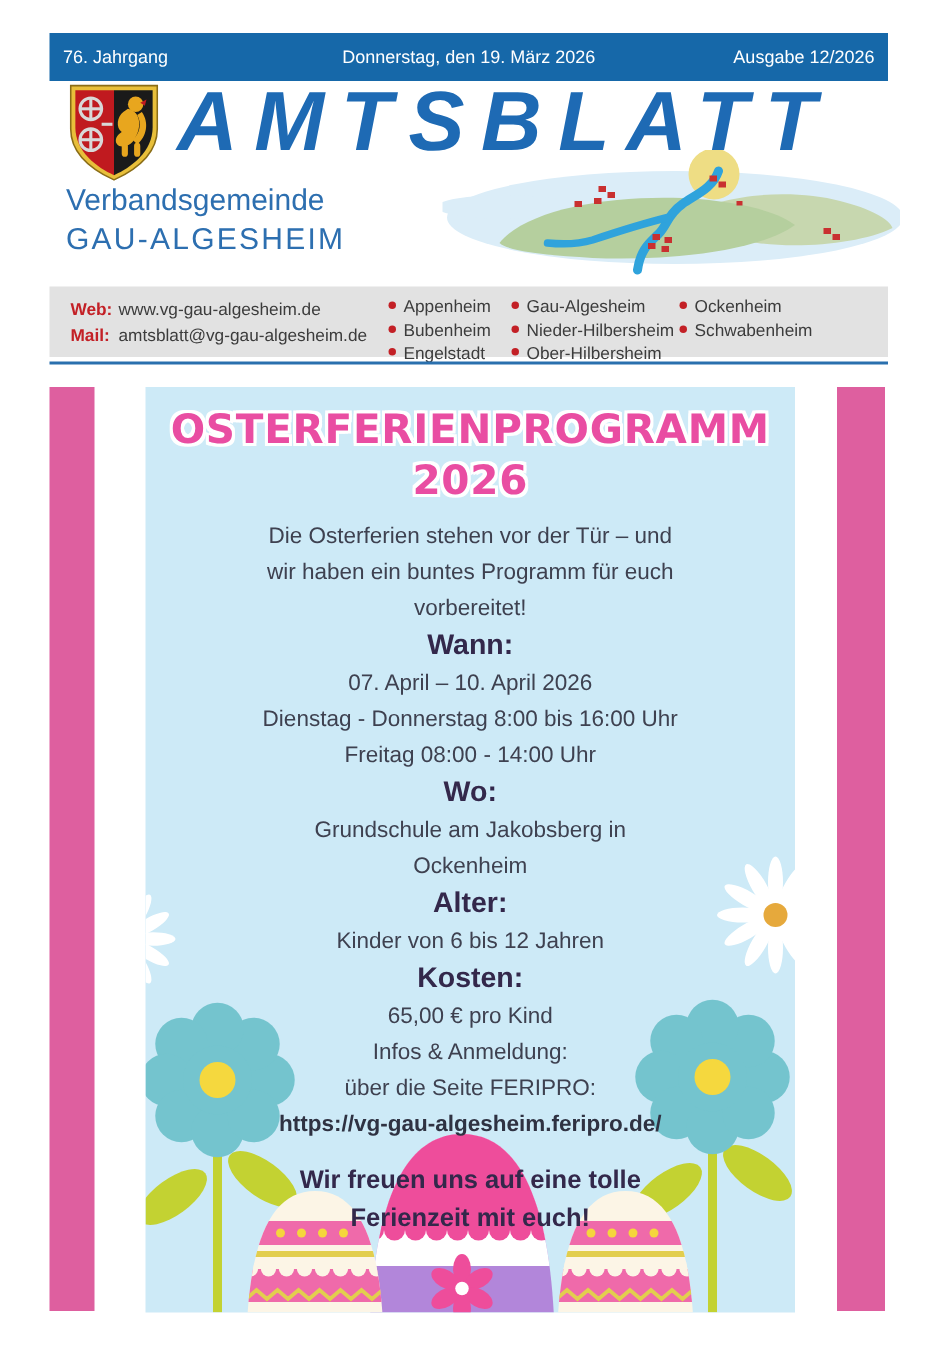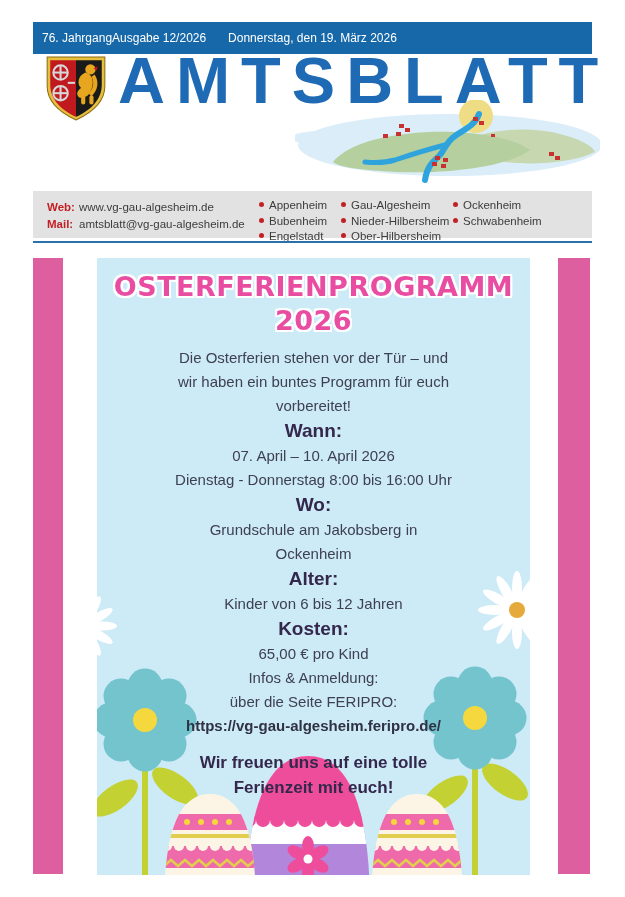--- a/index.html
+++ b/index.html
@@ -1,28 +1,28 @@
 <!DOCTYPE html>
 <html><head>
 <meta charset="utf-8">
 <style>
   html,body{margin:0;padding:0;background:#ffffff;}
   .page{position:relative;width:625px;height:897px;background:#ffffff;overflow:hidden;
         font-family:"Liberation Sans",sans-serif;}
 
   
   .topbar{position:absolute;left:33px;top:22px;width:559px;height:21px;background:#1668a9;
-          color:#ffffff;font-size:12px;display:flex;align-items:center;justify-content:flex-start;
+          color:#ffffff;font-size:12px;display:flex;align-items:center;justify-content:space-between;
           padding:16px 9px;box-sizing:border-box;}
   .topbar .center{position:absolute;left:50%;transform:translateX(-50%);}
 
   
   .coat{position:absolute;left:44px;top:54px;}
-  .masthead-title{position:absolute;left:118px;top:50px;margin:0;font-size:65px;font-weight:bold;
-          color:#1e6ab4;letter-spacing:11px;line-height:62px;white-space:nowrap;}
+  .masthead-title{position:absolute;left:118px;top:50px;margin:0;font-size:56px;font-weight:bold;
+          color:#1e6ab4;letter-spacing:11px;line-height:62px;white-space:nowrap;font-style:italic;}
   .org{position:absolute;left:44px;top:121px;color:#2d6fb0;}
   .org .l1{font-size:20px;line-height:26px;}
   .org .l2{font-size:20px;line-height:26px;letter-spacing:1.5px;}
   .landscape{position:absolute;left:295px;top:100px;}
 
   
   .contactbar{position:absolute;left:33px;top:191px;width:559px;height:47px;background:#e2e2e2;
           box-sizing:border-box;display:flex;font-size:11.5px;color:#3c3c3c;padding:7px 8px 5px 14px;}
   .contact-left{width:212px;display:flex;flex-direction:column;justify-content:center;gap:2px;}
   .contact-row{display:flex;line-height:15px;}
@@ -79,20 +79,24 @@
       <circle cx="45" cy="15" r="5"></circle>
       <path d="M40,18 c9,2 9,13 4,20 c-2,4 -9,6 -11,3 c-2,-3 0,-6 3,-8 c-4,-3 -3,-10 1,-13 z"></path>
       <path d="M49,20 c5,7 3,16 -3,21 l-3,-3 c5,-4 6,-11 3,-16 z"></path>
       <rect x="36" y="40" width="4" height="9" rx="2"></rect>
       <rect x="44" y="40" width="4" height="9" rx="2"></rect>
     </g>
     <path d="M48,14 l4,-2 -1,4 z" fill="#c01a1f"></path>
   </svg>
 
   <h1 class="masthead-title">AMTSBLATT</h1>
+  <div class="org">
+    <div class="l1">Verbandsgemeinde</div>
+    <div class="l2">GAU-ALGESHEIM</div>
+  </div>
 
   <svg class="landscape" width="305" height="88" viewBox="0 0 305 88">
     <ellipse cx="155" cy="45" rx="152" ry="31" fill="#dbedf8"></ellipse>
     <ellipse cx="42" cy="38" rx="46" ry="8" fill="#dbedf8"></ellipse>
     <circle cx="181" cy="16" r="17" fill="#eedd84"></circle>
     <path d="M160,46 C185,28 235,26 265,34 C285,39 298,46 300,52 C280,62 240,66 210,62 C185,59 168,53 160,46 Z" fill="#c7d7af"></path>
     <path d="M38,62 C55,40 110,30 160,32 C200,34 225,42 235,50 C210,68 150,74 100,72 C70,70 45,68 38,62 Z" fill="#b5cf9e"></path>
     <path d="M184,14 C180,26 168,30 160,36 C150,43 150,50 144,56 C138,62 132,66 130,80" stroke="#2fa3dc" stroke-width="6" fill="none" stroke-linecap="round"></path>
     <path d="M150,45 C130,50 115,55 100,60 C90,63 80,63 70,62" stroke="#2fa3dc" stroke-width="5" fill="none" stroke-linecap="round"></path>
     <g fill="#c93030">
@@ -322,20 +326,21 @@
     <div class="poster-content">
       <div class="poster-title">OSTERFERIENPROGRAMM 2026</div>
 
       <div>Die Osterferien stehen vor der Tür – und</div>
       <div>wir haben ein buntes Programm für euch</div>
       <div>vorbereitet!</div>
 
       <div class="sec-heading">Wann:</div>
       <div>07. April – 10. April 2026</div>
       <div>Dienstag - Donnerstag 8:00 bis 16:00 Uhr</div>
+      <div>Freitag 08:00 - 14:00 Uhr</div>
 
       <div class="sec-heading">Wo:</div>
       <div>Grundschule am Jakobsberg in</div>
       <div>Ockenheim</div>
 
       <div class="sec-heading">Alter:</div>
       <div>Kinder von 6 bis 12 Jahren</div>
 
       <div class="sec-heading">Kosten:</div>
       <div>65,00 € pro Kind</div>

